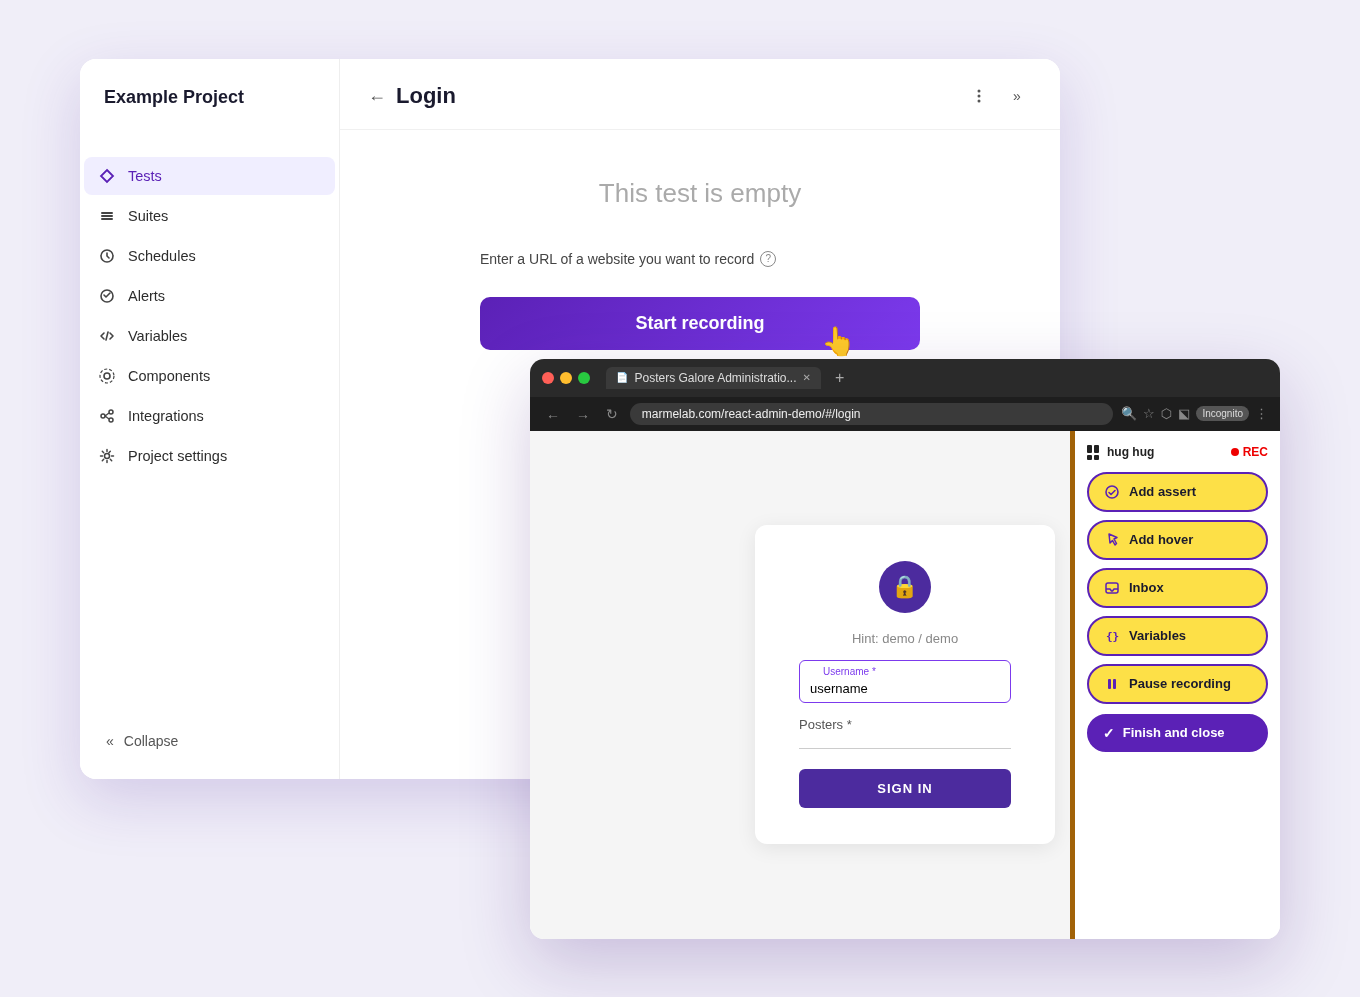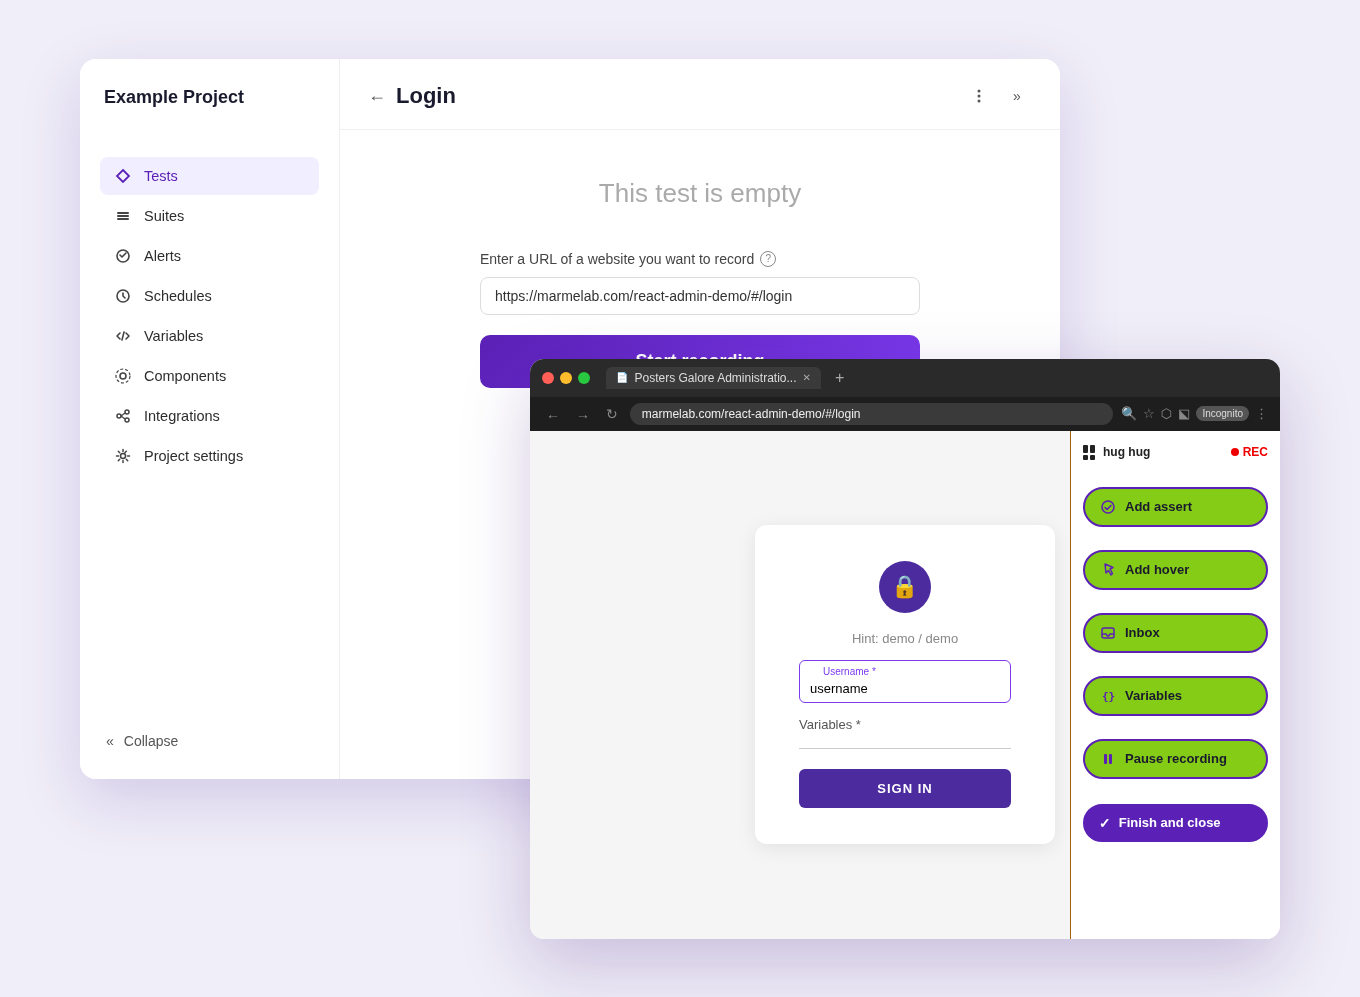--- a/index.html
+++ b/index.html
@@ -50,21 +50,21 @@
       font-weight: 700;
       color: #1a1a2e;
       padding: 0 24px 28px 24px;
     }
 
     .sidebar-nav {
       flex: 1;
       display: flex;
       flex-direction: column;
       gap: 2px;
-      padding: 0 20px;
+      padding: 0 4px;
     }
 
     .sidebar-item {
       display: flex;
       align-items: center;
       gap: 12px;
       padding: 10px 14px;
       border-radius: 8px;
       cursor: pointer;
       font-size: 14.5px;
@@ -422,25 +422,25 @@
     }
 
     
     .recording-panel {
       position: absolute;
       right: 0;
       top: 0;
       bottom: 0;
       width: 210px;
       background: #fff;
-      border-left: 1px solid #a16207;
+      border-left: 5px solid #a16207;
       display: flex;
       flex-direction: column;
       padding: 14px 12px;
-      gap: 23px;
+      gap: 8px;
     }
 
     .rec-header {
       display: flex;
       align-items: center;
       justify-content: space-between;
       margin-bottom: 4px;
     }
 
     .rec-logo {
@@ -474,21 +474,21 @@
       border-radius: 50%;
     }
 
     .panel-btn {
       display: flex;
       align-items: center;
       gap: 8px;
       padding: 9px 14px;
       border: 2px solid #5b21b6;
       border-radius: 24px;
-      background: #84cc16;
+      background: #fde047;
       color: #1a1a2e;
       font-size: 13px;
       font-weight: 600;
       cursor: pointer;
       transition: background 0.15s;
     }
 
     .panel-btn-icon {
       width: 18px;
       height: 18px;
@@ -544,34 +544,34 @@
             </svg>
           </span>
           <span>Suites</span>
         </div>
 
 
         <div class="sidebar-item">
           <span class="icon">
             <svg width="16" height="16" viewBox="0 0 16 16" fill="none">
               <circle cx="8" cy="8" r="6" stroke="#444" stroke-width="1.6" fill="none"></circle>
-              <path d="M5 7l2 2 4-4" stroke="#444" stroke-width="1.6" stroke-linecap="round" stroke-linejoin="round"></path>
-            </svg>
-          </span>
-          <span>Alerts</span>
+              <path d="M8 5v3l2 2" stroke="#444" stroke-width="1.6" stroke-linecap="round"></path>
+            </svg>
+          </span>
+          <span>Schedules</span>
         </div>
 
         <div class="sidebar-item">
           <span class="icon">
             <svg width="16" height="16" viewBox="0 0 16 16" fill="none">
               <circle cx="8" cy="8" r="6" stroke="#444" stroke-width="1.6" fill="none"></circle>
-              <path d="M8 5v3l2 2" stroke="#444" stroke-width="1.6" stroke-linecap="round"></path>
-            </svg>
-          </span>
-          <span>Schedules</span>
+              <path d="M5 7l2 2 4-4" stroke="#444" stroke-width="1.6" stroke-linecap="round" stroke-linejoin="round"></path>
+            </svg>
+          </span>
+          <span>Alerts</span>
         </div>
 
         <div class="sidebar-item">
           <span class="icon">
             <svg width="16" height="16" viewBox="0 0 16 16" fill="none">
               <polyline points="5,5 2,8 5,11" stroke="#444" stroke-width="1.6" stroke-linecap="round" stroke-linejoin="round" fill="none"></polyline>
               <polyline points="11,5 14,8 11,11" stroke="#444" stroke-width="1.6" stroke-linecap="round" stroke-linejoin="round" fill="none"></polyline>
               <line x1="9" y1="4" x2="7" y2="12" stroke="#444" stroke-width="1.6" stroke-linecap="round"></line>
             </svg>
           </span>
@@ -640,21 +640,20 @@
       </div>
 
       <div class="content-body">
         <div class="empty-title">This test is empty</div>
 
         <div class="url-section">
           <div class="url-label">
             <span>Enter a URL of a website you want to record</span>
             <span class="help-icon">?</span>
           </div>
-          <input class="url-input" type="text" value="https://marmelab.com/react-admin-demo/#/login" style="">
         </div>
 
         <button class="start-recording-btn">
           <span>Start recording</span>
           <span class="cursor-icon">👆</span>
         </button>
       </div>
     </div>
   </div>
 
@@ -695,21 +694,21 @@
         <div class="login-card">
           <div class="login-icon">🔒</div>
           <div class="login-hint">Hint: demo / demo</div>
 
           <div class="login-field-wrapper">
             <div class="login-field-label">Username *</div>
             <input class="login-input" type="text" value="username" style="">
           </div>
 
           <div style="width:100%;">
-            <div style="font-size:13px;color:#555;margin-bottom:4px;">Variables *</div>
+            <div style="font-size:13px;color:#555;margin-bottom:4px;">Posters *</div>
             <div class="password-border"></div>
           </div>
 
           <button class="sign-in-btn">
             <span>SIGN IN</span>
           </button>
         </div>
       </div>
 
       <div class="recording-panel">

